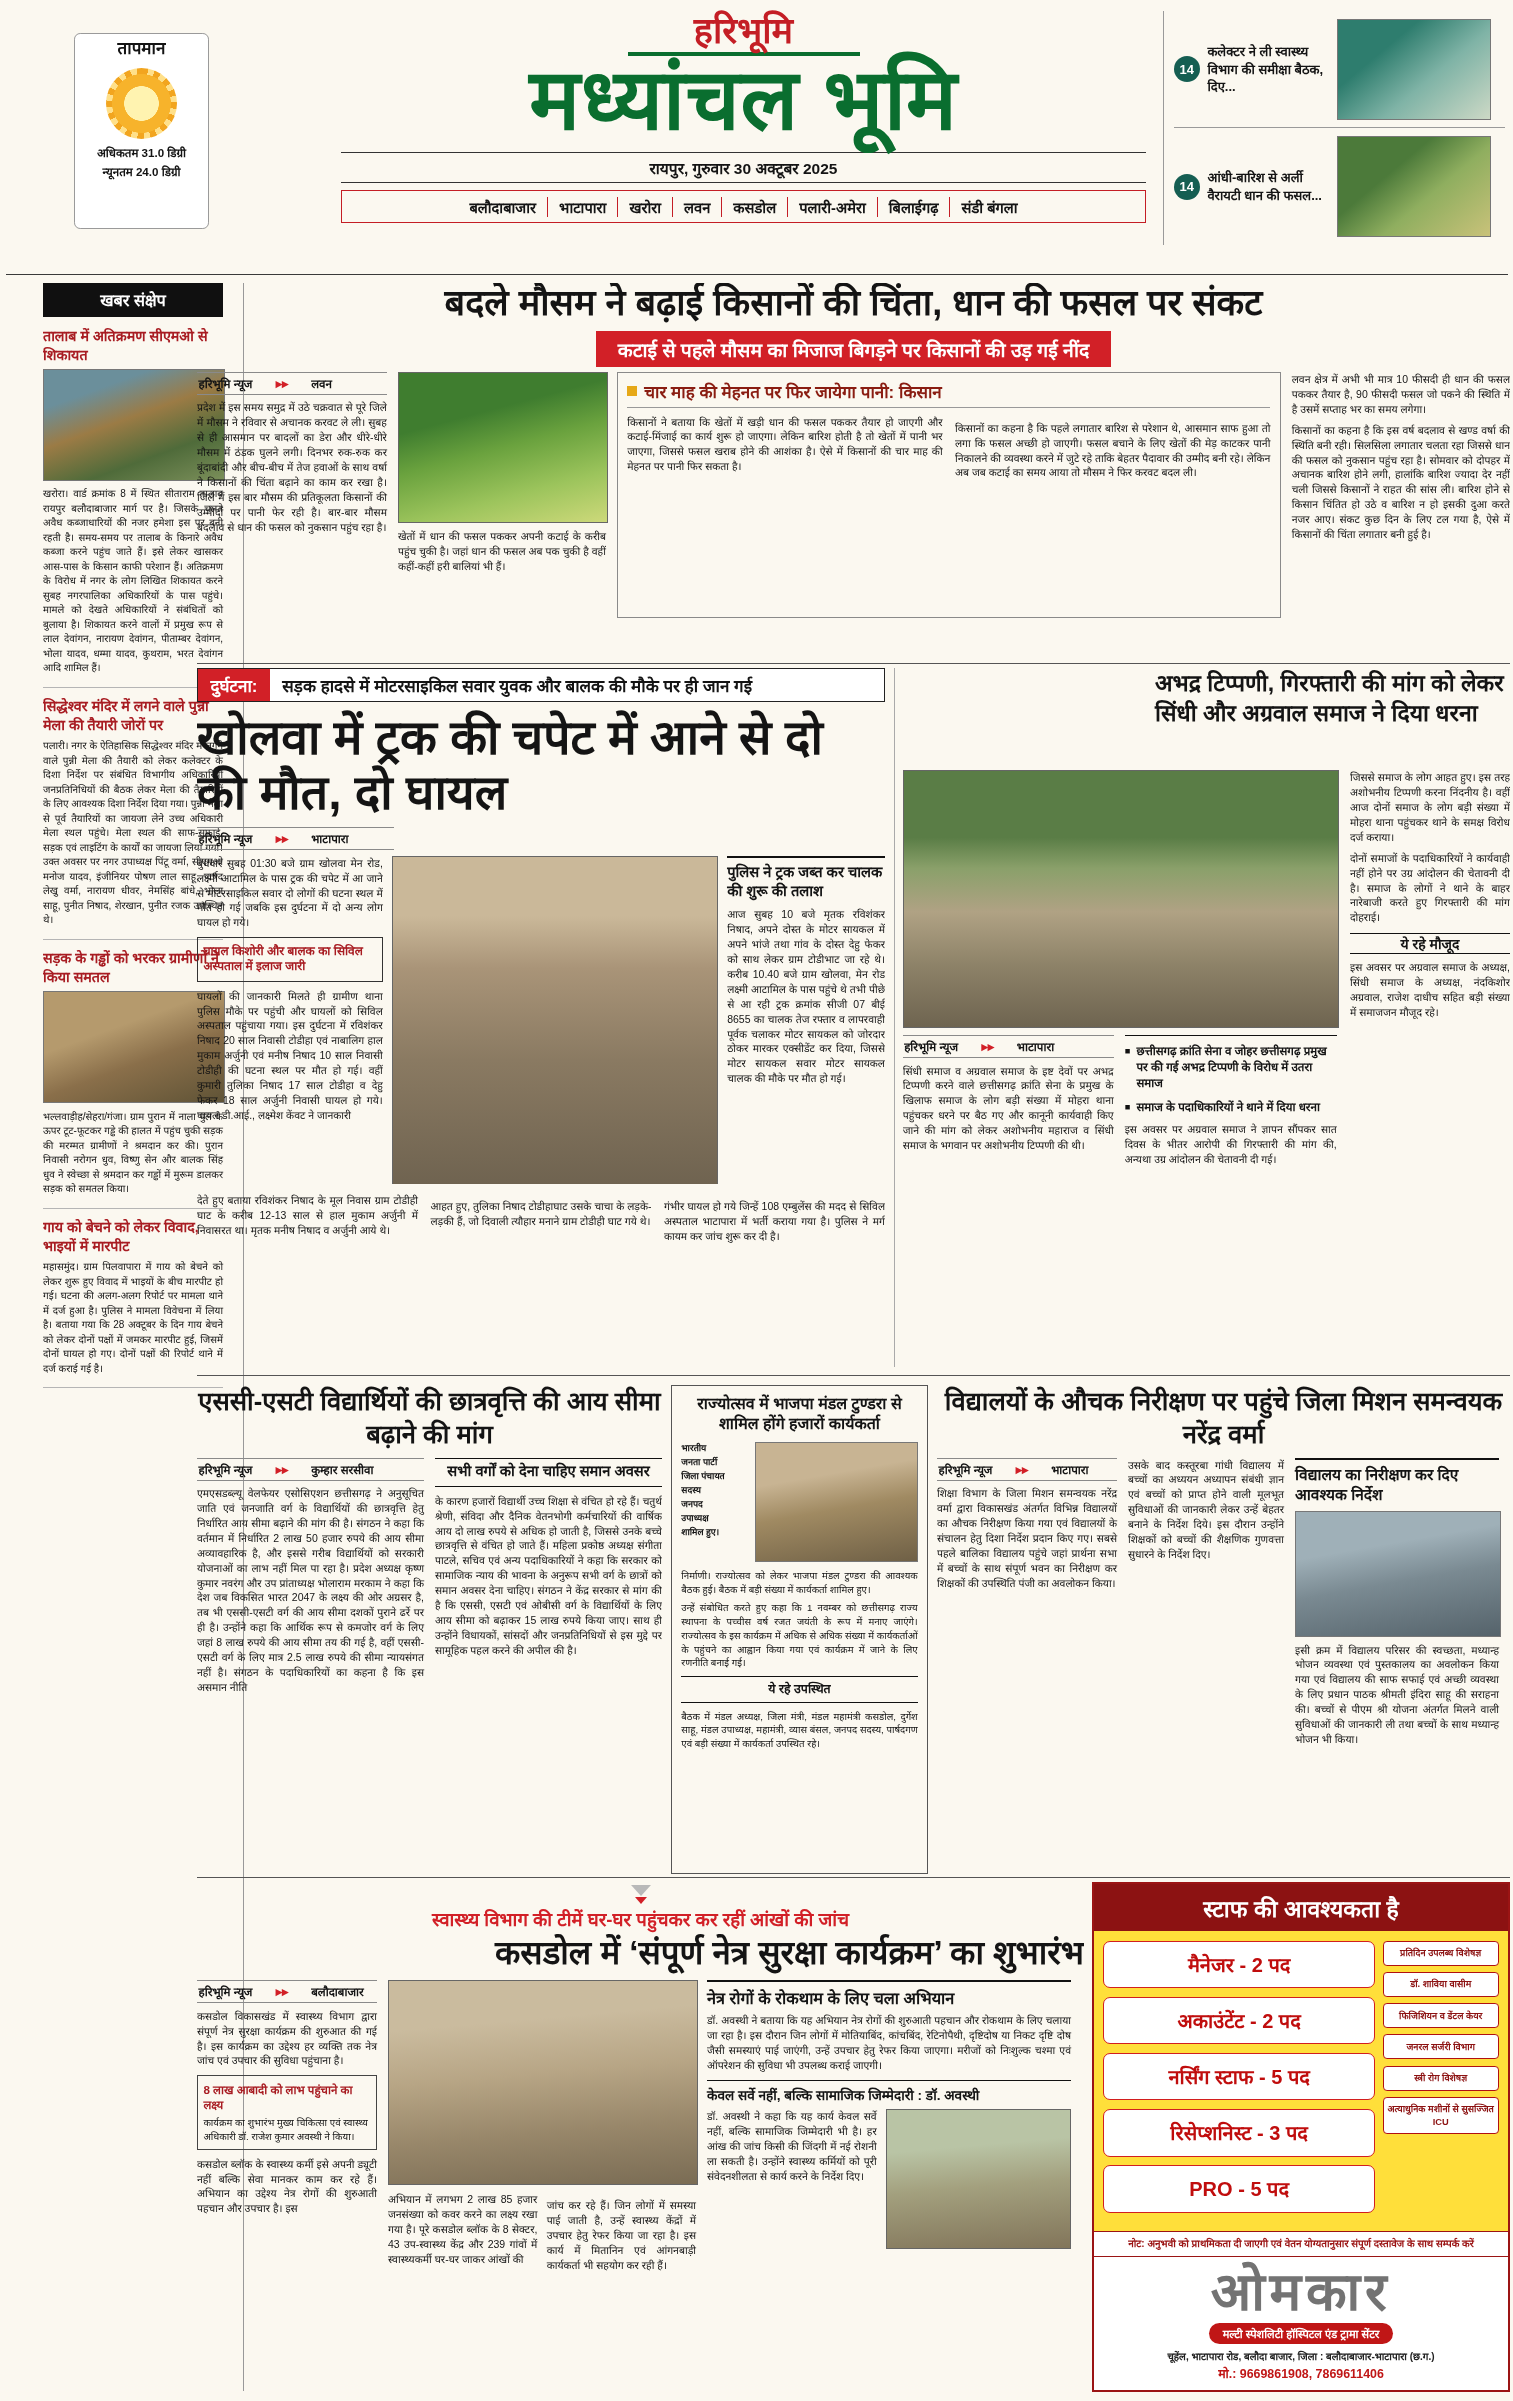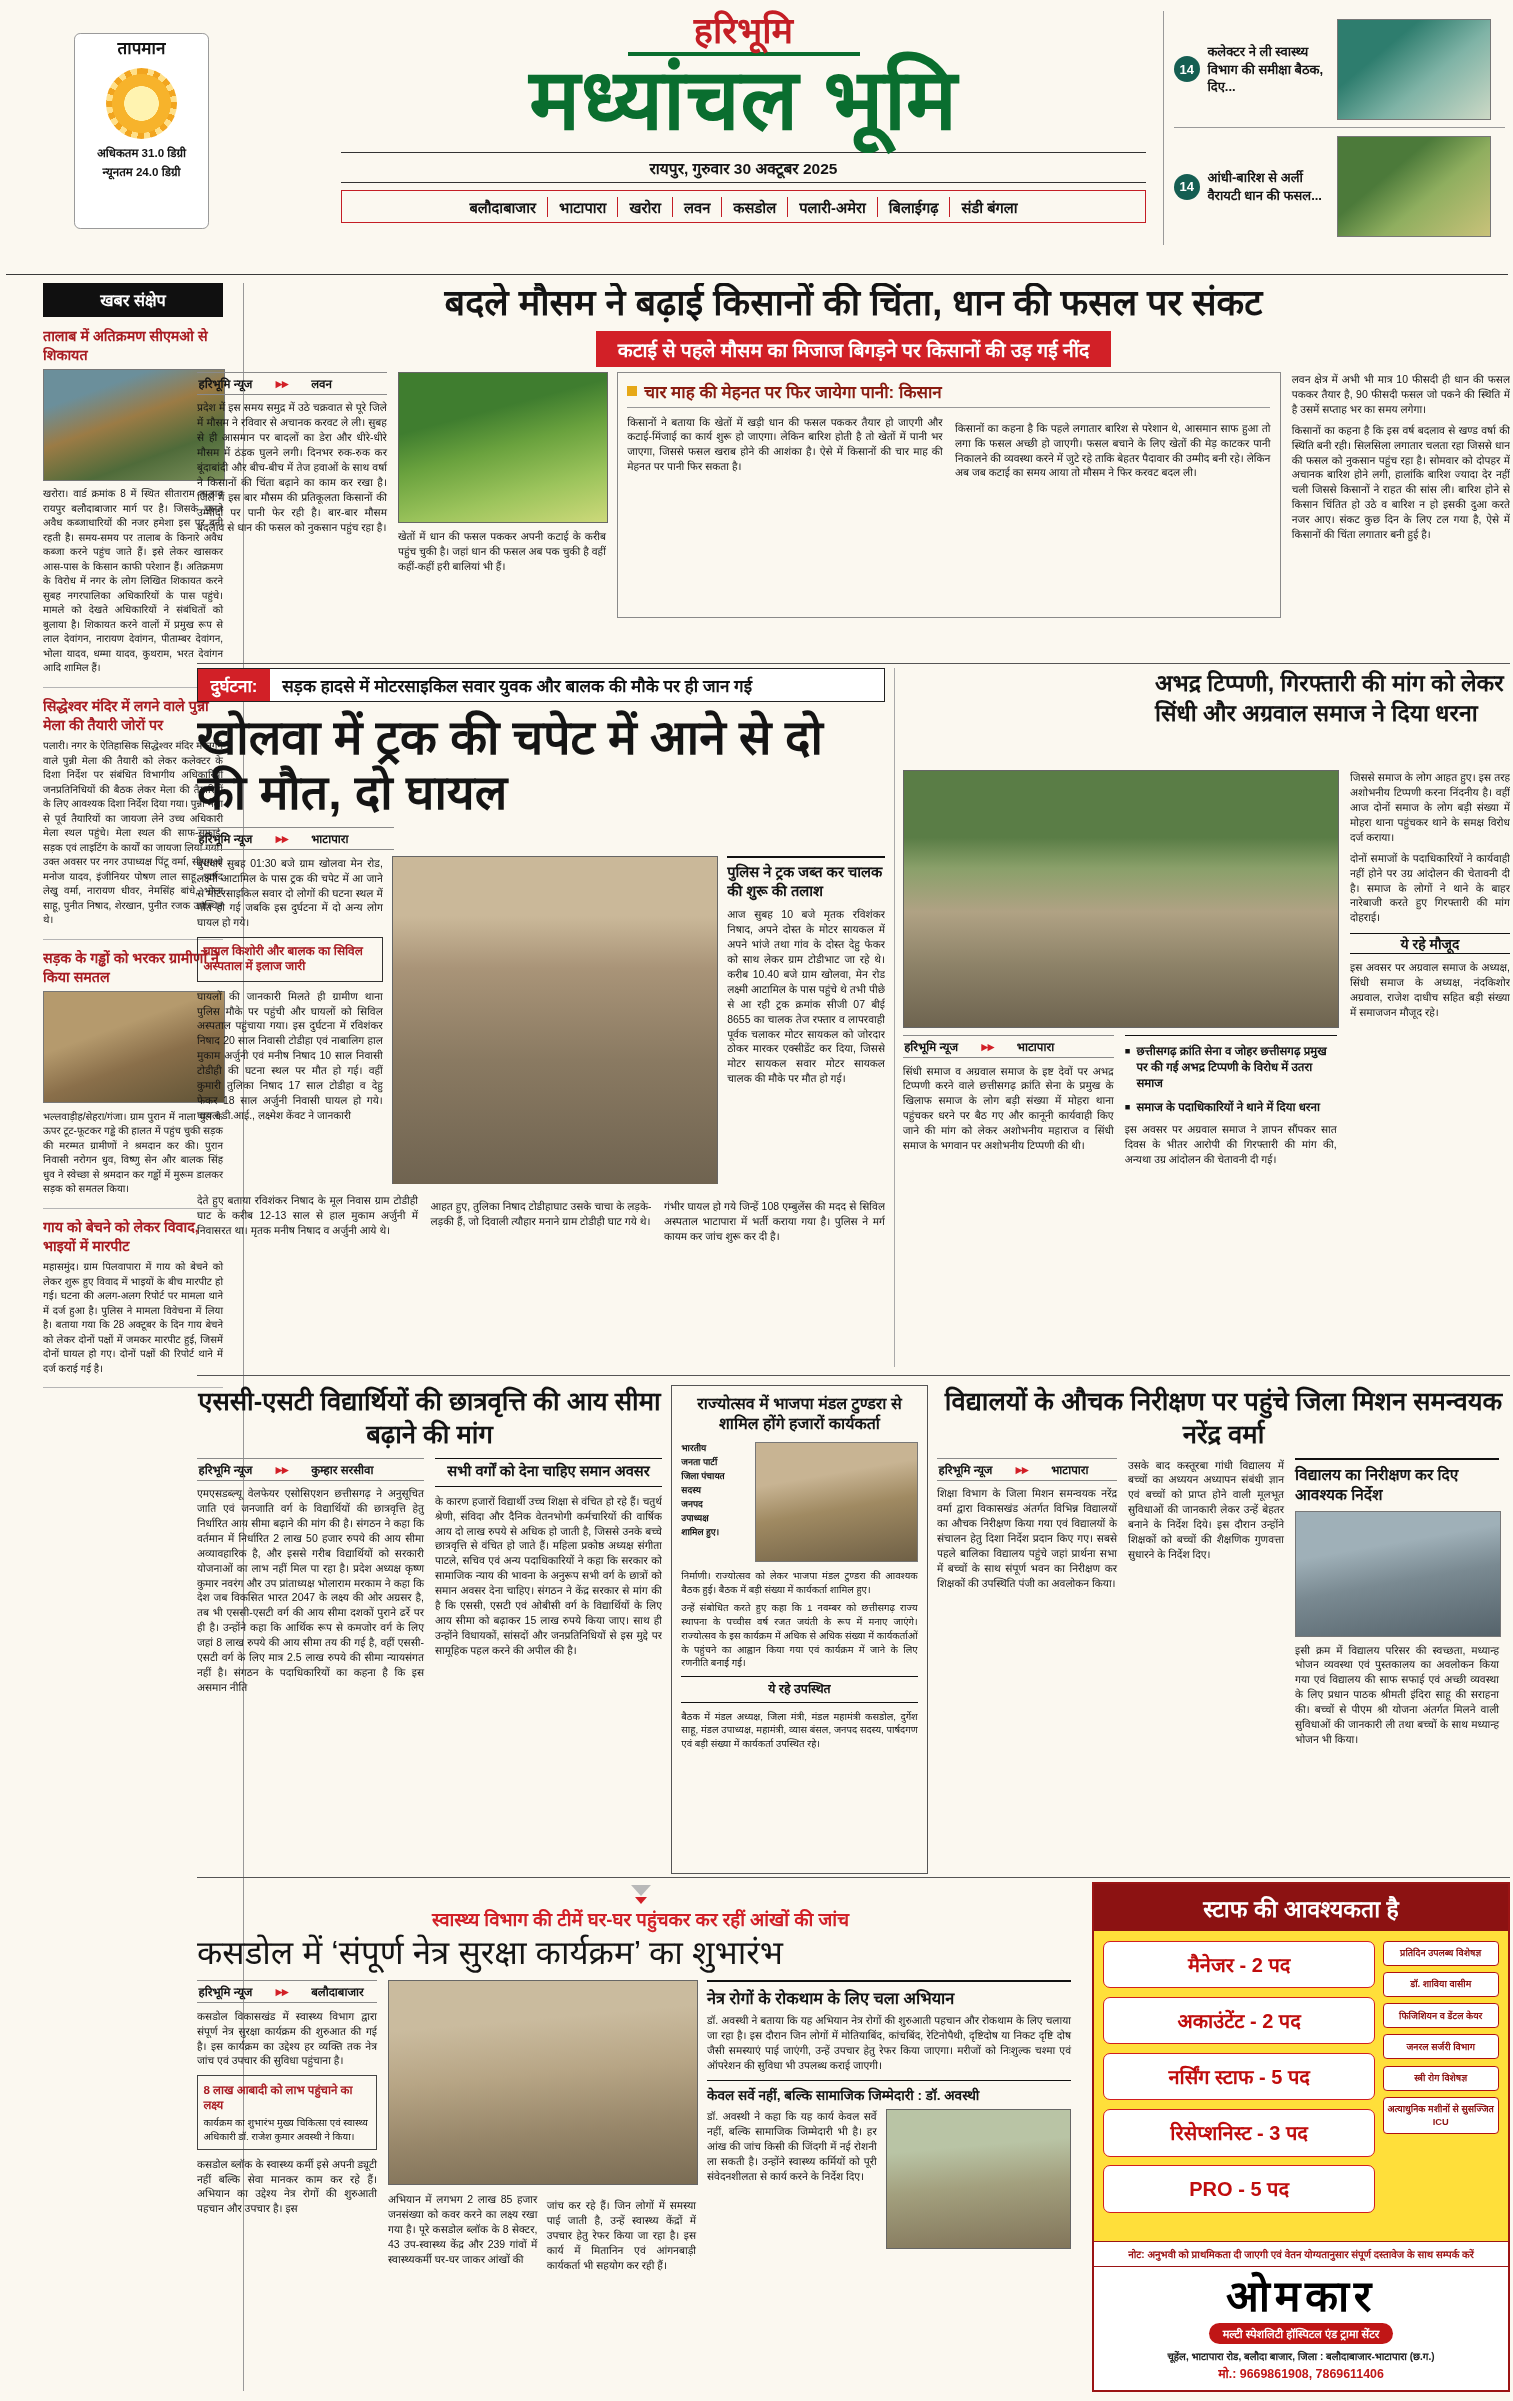--- a/index.html
+++ b/index.html
@@ -108,21 +108,21 @@
   .ins-c2{width:156px;}
   .ins-c3{width:204px;}
   .ins-box-h{font-weight:800;font-size:15.5px;line-height:1.32;border-top:2.3px solid #111;padding-top:5.4px;margin-bottom:3.1px;}
   .ins-img{width:100%;height:124px;border:0.8px solid #777;background:linear-gradient(170deg,#9fb0b8 0 30%,#7a8a92 55%,#55636b);margin:5.4px 0;}
   
   .bot-rule{left:197px;top:1877px;width:1313px;}
   .eye{left:197px;top:1885px;width:887px;height:505px;overflow:hidden;}
   .eye-mark{width:0;height:0;border-left:10px solid transparent;border-right:10px solid transparent;border-top:11px solid #b9b9b9;margin:0 auto;}
   .eye-mark2{width:0;height:0;border-left:6.2px solid transparent;border-right:6.2px solid transparent;border-top:7px solid #d22027;margin:0.8px auto 2.3px;}
   .eye-over{color:#d22027;font-weight:800;font-size:18.6px;text-align:center;margin:1.5px 0 3.1px;}
-  .eye-h{font-size:33px;font-weight:400;text-align:left;line-height:1.16;}
+  .eye-h{font-size:33px;font-weight:700;text-align:right;line-height:1.16;}
   .eye-row{display:flex;gap:11px;margin-top:7.7px;height:383px;overflow:hidden;}
   .eye-c1{width:180px;}
   .high-box{border:1.2px solid #444;padding:5.4px;margin:7px 0;}
   .high-h{color:#a81c22;font-weight:800;font-size:11.6px;line-height:1.35;}
   .high-b{font-size:9.7px;line-height:1.4;margin-top:3.1px;}
   .eye-c2{width:308px;}
   .eye-photo1{width:100%;height:203px;border:0.8px solid #666;
               background:linear-gradient(175deg,#cabb9e 0 22%,#b7a585 46%,#98876a 72%,#7a6c54);}
   .eye-c2-cols{display:flex;gap:9.3px;margin-top:7px;}
   .eye-c2-cols > div{flex:1;}
@@ -135,21 +135,21 @@
   
   .ad{left:1092px;top:1882px;width:418px;height:510px;border:2.3px solid #9b1414;display:flex;flex-direction:column;box-sizing:border-box;background:#fff;}
   .ad-head{background:#8c1212;color:#fff;font-weight:800;font-size:23px;text-align:center;padding:7.7px 0;}
   .ad-mid{background:#ffdf3a;flex:1;display:flex;padding:9.3px;gap:7.7px;}
   .ad-pos{flex:1;display:flex;flex-direction:column;gap:8.5px;}
   .pos{background:#fff;border:1.9px solid #d21f1f;border-radius:7px;color:#c00d0d;font-weight:800;font-size:20px;text-align:center;padding:9.3px 3.1px;}
   .ad-side{width:116px;display:flex;flex-direction:column;gap:6.2px;}
   .side-box{background:#fff;border:1.2px solid #b11111;color:#8c1212;font-weight:700;font-size:9.3px;text-align:center;padding:5.4px 3.1px;border-radius:3.9px;line-height:1.32;}
   .ad-note{background:#fff;color:#9b1414;font-weight:700;font-size:10px;text-align:center;padding:5.4px 7.7px;border-top:1.5px solid #9b1414;border-bottom:1.5px solid #9b1414;line-height:1.3;}
   .ad-bottom{background:#fff;text-align:center;padding:7px 4.6px 7.7px;}
-  .ad-brand{color:#000000;font-size:43px;font-weight:800;letter-spacing:4.6px;line-height:1.05;}
+  .ad-brand{color:#737373;font-size:53px;font-weight:800;letter-spacing:4.6px;line-height:1.05;}
   .ad-brand-sub{display:table;margin:3.9px auto 0;background:#c01616;color:#fff;font-weight:700;font-size:11.2px;padding:3.1px 14px;border-radius:11px;}
   .ad-addr{font-size:10px;font-weight:700;color:#222;margin-top:4.6px;}
   .ad-phone{font-size:12.4px;font-weight:800;color:#c01616;margin-top:2.3px;}
 </style>
 </head>
 <body>
 
 <div class="page">
 
   <div class="abs temp-box">

